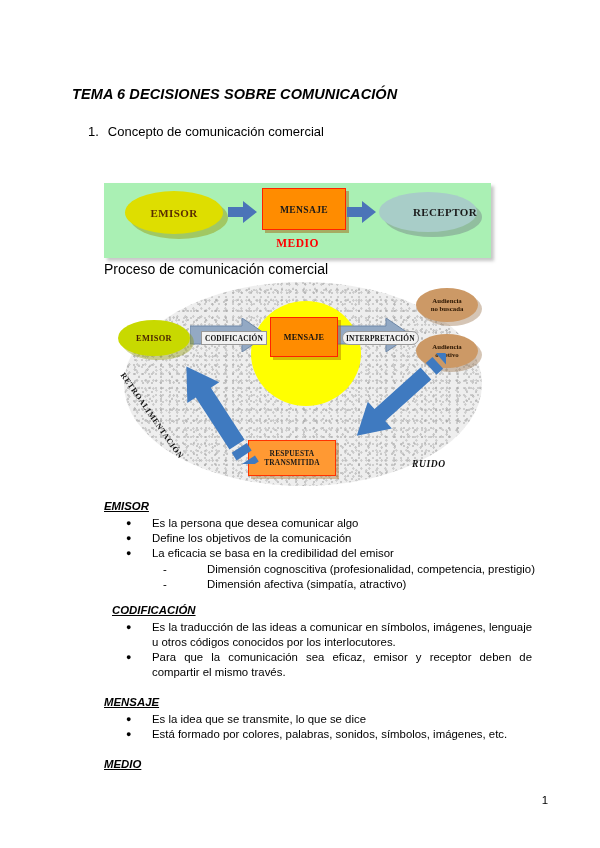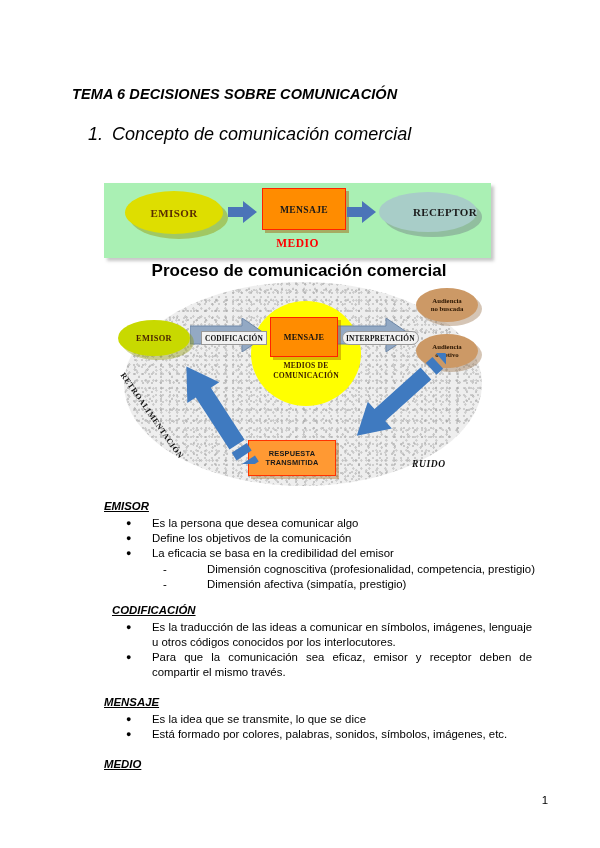--- a/index.html
+++ b/index.html
@@ -33,22 +33,21 @@
     font-weight: bold;
     font-style: italic;
     letter-spacing: 0.1px;
     white-space: nowrap;
   }
 
   .section-number-line {
     position: absolute;
     left: 88px;
     top: 124px;
-    font-size: 18px;
-    font-style: italic;
+    font-size: 13px;
     white-space: nowrap;
   }
   .section-number-line .num { margin-right: 9px; }
 
   .intro-para {
     position: absolute;
     left: 104px;
     top: 149px;
     width: 434px;
     font-size: 11.4px;
@@ -137,23 +136,23 @@
   .diagram2 {
     position: absolute;
     left: 104px;
     top: 261px;
     width: 390px;
     height: 232px;
   }
   .d2-title {
     position: absolute;
     left: 0; right: 0; top: 0;
-    text-align: center;
-    font-size: 17px;
-    font-weight: bold;
+    text-align: left;
+    font-size: 14px;
+    font-weight: normal;
   }
   .d2-noise-ellipse {
     position: absolute;
     left: 20px; top: 21px;
     width: 358px; height: 204px;
     border-radius: 50%;
     background:
       radial-gradient(circle at 13% 22%, rgba(170,170,170,.55) 0 1px, transparent 1.4px),
       radial-gradient(circle at 37% 61%, rgba(160,160,160,.5) 0 1px, transparent 1.4px),
       radial-gradient(circle at 67% 31%, rgba(170,170,170,.5) 0 1px, transparent 1.4px),
@@ -261,21 +260,21 @@
     left: 144px; top: 179px;
     width: 86px; height: 34px;
     background: #ff9933;
     border: 1.2px solid #ff3300;
     box-shadow: 3px 3px 0 rgba(160,90,0,0.35);
   }
   .d2-respuesta .lbl {
     position: absolute; left: 0; right: 0; top: 50%;
     transform: translateY(-50%);
     text-align: center;
-    font-family: Liberation Sans, sans-serif;
+    font-family: Liberation Serif, serif;
     font-weight: bold;
     font-size: 7.4px;
     line-height: 9px;
     color: #1a1a1a;
     letter-spacing: 0.2px;
   }
 
   .d2-feedback-arrow {
     position: absolute;
     left: 48px; top: 88px;
@@ -430,24 +429,20 @@
     <div class="d2-emisor">
       <span class="lbl">EMISOR</span>
     </div>
 
     <div class="d2-codif">CODIFICACIÓN</div>
 
     <div class="d2-mensaje">
       <span class="lbl">MENSAJE</span>
     </div>
 
-    <div class="d2-medios">
-      <span>MEDIOS DE</span><br>
-      <span>COMUNICACIÓN</span>
-    </div>
 
     <div class="d2-interp">INTERPRETACIÓN</div>
 
     <div class="d2-aud a1">
       <span class="lbl">
         <span>Audiencia</span><br>
         <span>no buscada</span>
       </span>
     </div>
 
@@ -506,21 +501,21 @@
       <span class="bullet">●</span>
       <span class="btext">La eficacia se basa en la credibilidad del emisor</span>
     </div>
 
     <div class="dash-row" style="left:163px; top:562px;">
       <span class="dash">-</span>
       <span class="dtext">Dimensión cognoscitiva (profesionalidad, competencia, prestigio)</span>
     </div>
     <div class="dash-row" style="left:163px; top:577px;">
       <span class="dash">-</span>
-      <span class="dtext">Dimensión afectiva (simpatía, prestigio)</span>
+      <span class="dtext">Dimensión afectiva (simpatía, atractivo)</span>
     </div>
 
     <div class="def-head with-rule" style="left:72px; top:604px;"><span class="pad"></span><span>CODIFICACIÓN</span></div>
 
     <div class="bullet-row justify" style="left:126px; top:620px; width:406px;">
       <span class="bullet">●</span>
       <span class="btext">Es la traducción de las ideas a comunicar en símbolos, imágenes, lenguaje u otros códigos conocidos por los interlocutores.</span>
     </div>
     <div class="bullet-row justify" style="left:126px; top:650px; width:406px;">
       <span class="bullet">●</span>

